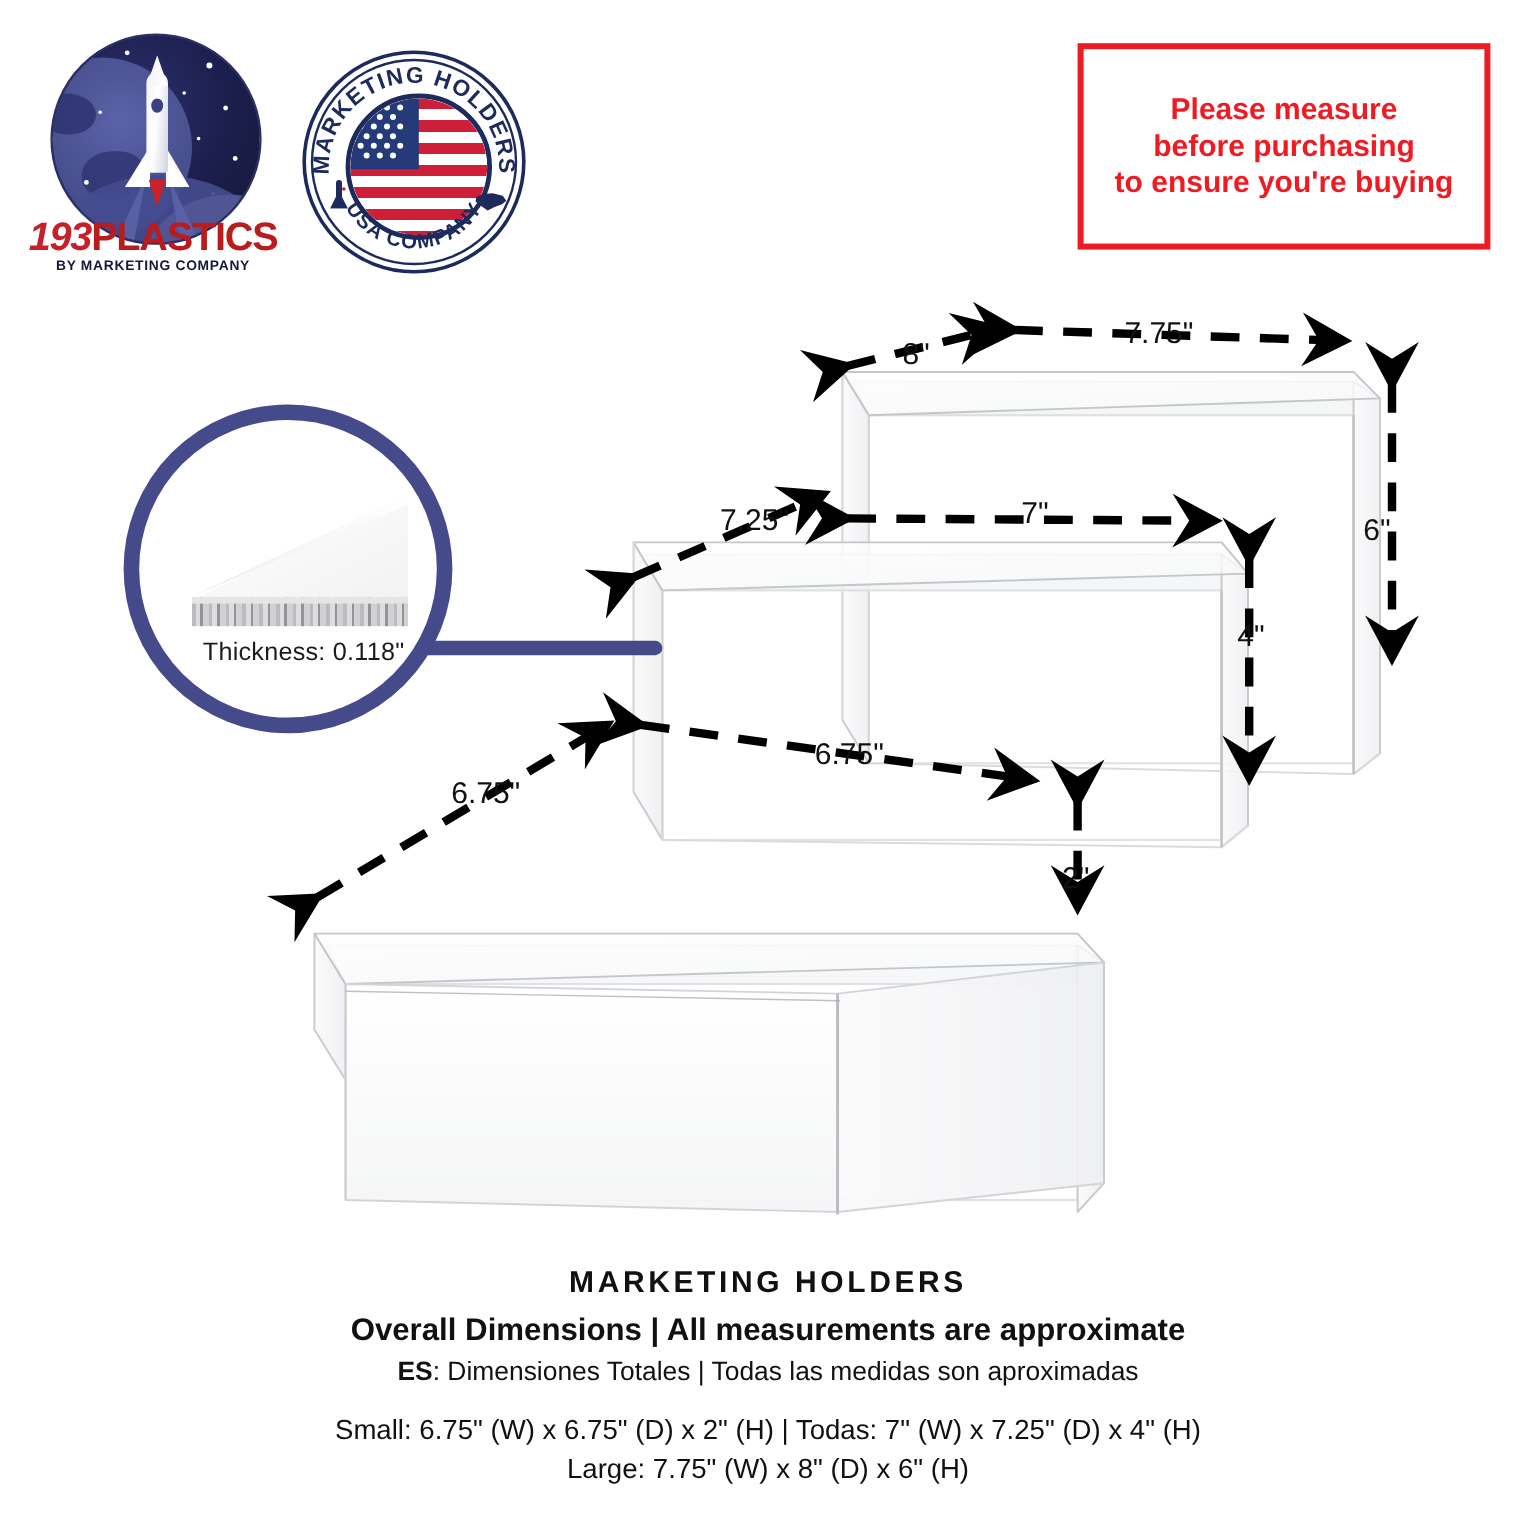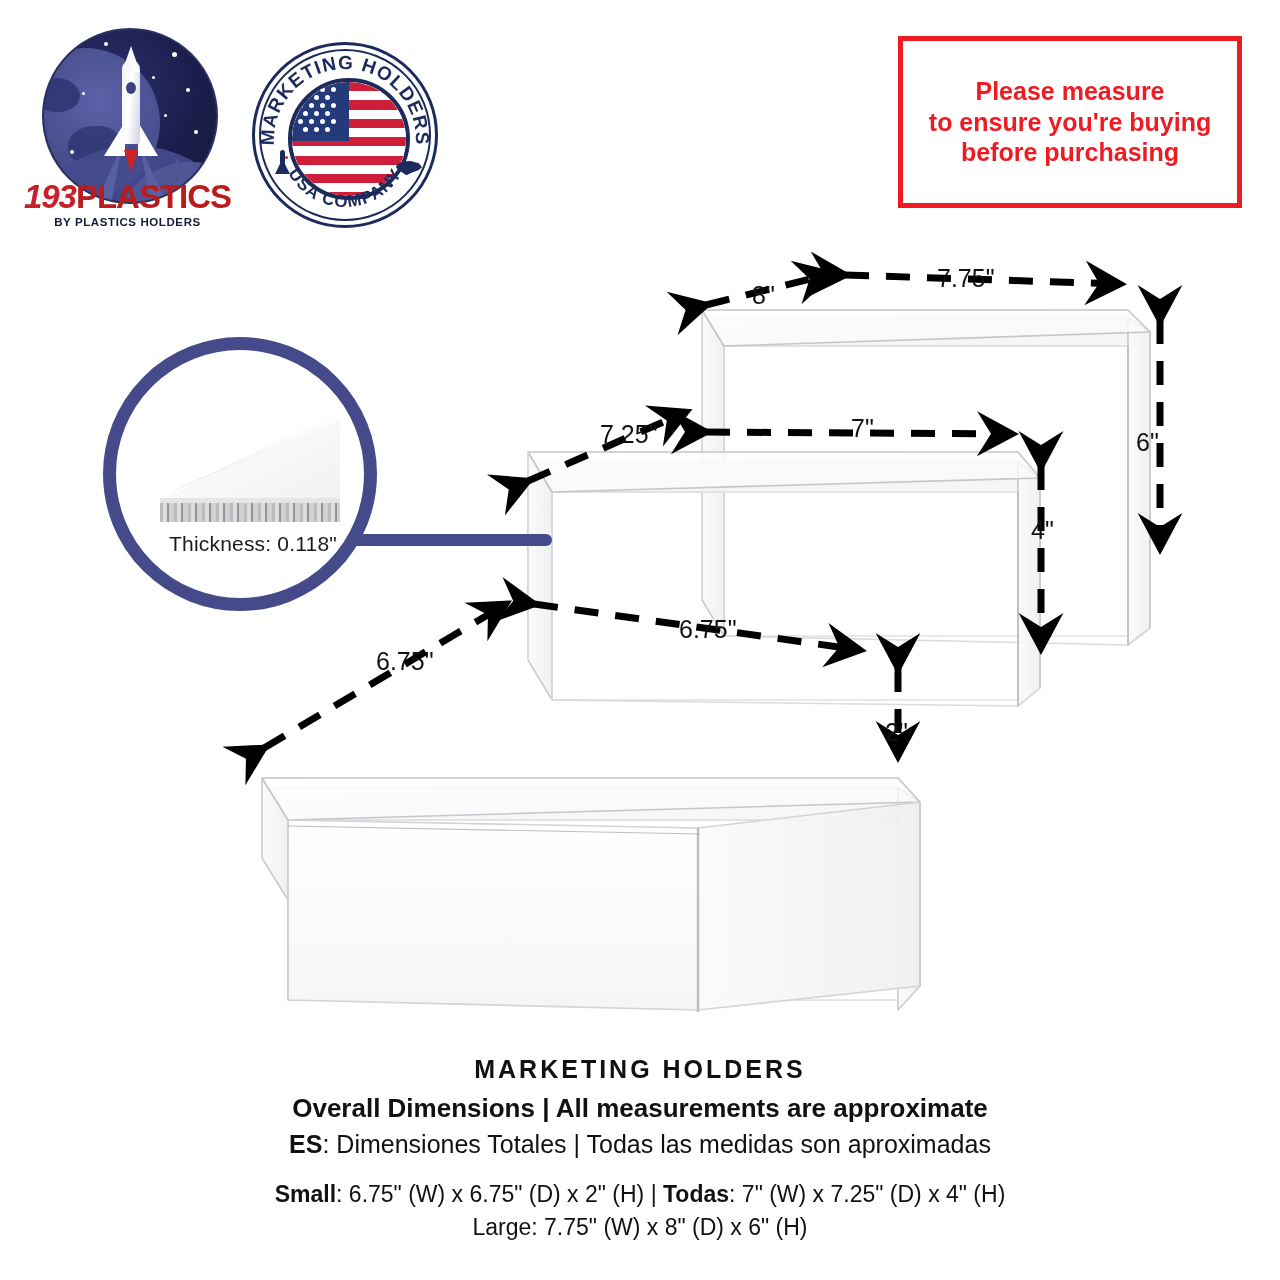--- a/index.html
+++ b/index.html
@@ -119,24 +119,24 @@
   .boxes{position:absolute;left:0;top:0;width:1280px;height:1280px;}
   .boxes svg{position:absolute;left:0;top:0;}
 
   
   .dim{position:absolute;font-family:"Liberation Sans",sans-serif;color:#111;font-size:25px;white-space:nowrap;}
 
   
   .footer{position:absolute;left:0;top:1055px;width:1280px;text-align:center;color:#111;}
   .f-title{font-size:25px;font-weight:800;letter-spacing:3px;}
   .f-l1{font-size:26px;font-weight:700;margin-top:9px;}
-  .f-l2{font-size:25px;font-weight:400;margin-top:6px;}
+  .f-l2{font-size:22px;font-weight:400;margin-top:6px;}
   .f-l2 b{font-weight:800;}
   .f-sizes{font-size:23px;margin-top:22px;font-weight:400;}
-  .f-sizes b{font-weight:700;text-align:right;}
+  .f-sizes b{font-weight:400;text-align:right;}
   .f-sizes2{font-size:23px;margin-top:6px;font-weight:400;}
   .f-sizes2 b{font-weight:400;}
 </style>
 </head>
 <body>
 
 <div class="stage">
 
   <div class="logo-rocket">
     <div class="rk-circle">
@@ -159,21 +159,21 @@
       <div class="rk-finR"></div>
       <div class="rk-body"></div>
       <div class="rk-nose"></div>
       <div class="rk-win"></div>
       <div class="rk-flame"></div>
     </div>
     <div class="wordmark">
       <div class="wm-main">
         <span class="wm-321">193</span><span class="wm-pl">PLASTICS</span>
       </div>
-      <div class="wm-sub">BY PLASTICS HOLDERS</div>
+      <div class="wm-sub">BY MARKETING COMPANY</div>
     </div>
   </div>
 
   <div class="logo-seal">
     <div class="seal-outer"></div>
     <div class="seal-inner-ring"></div>
     <div class="seal-flag-ring">
       <div class="flag">
         <div class="flag-canton"></div>
         <span class="flag-star" style="left:6px;top:5px;"></span>
@@ -215,22 +215,22 @@
     <div class="seal-rocket">
       <div class="seal-rk-b"></div>
       <div class="seal-rk-f"></div>
       <div class="seal-rk-d"></div>
     </div>
   </div>
 
   <div class="warnbox">
     <div class="warntxt">
       <div>Please measure</div>
+      <div>before purchasing</div>
       <div>to ensure you're buying</div>
-      <div>before purchasing</div>
     </div>
   </div>
 
   <div class="boxes">
     <svg width="1280" height="1280" viewBox="0 0 1280 1280">
       <defs>
         <linearGradient id="facefront" x1="0" y1="0" x2="0" y2="1">
           <stop offset="0%" stop-color="#ffffff" stop-opacity="0.92"></stop>
           <stop offset="100%" stop-color="#f4f5f6" stop-opacity="0.92"></stop>
         </linearGradient>

